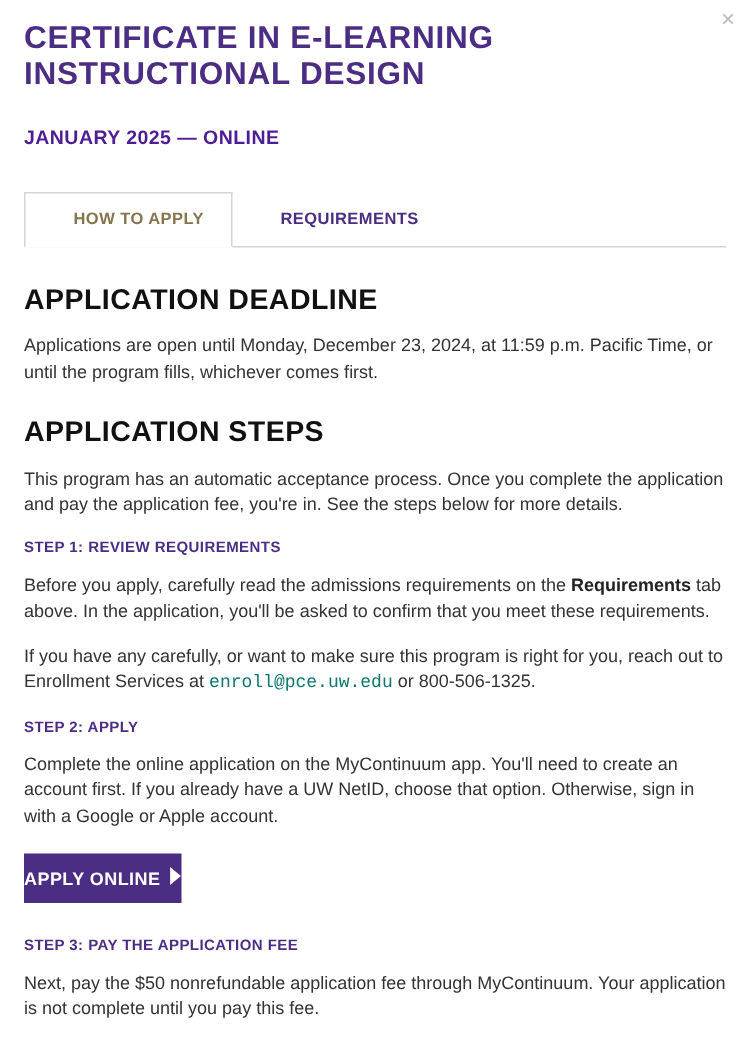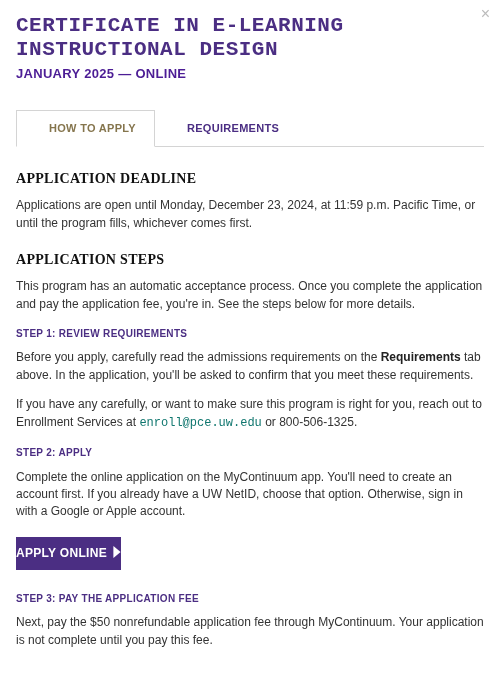--- a/index.html
+++ b/index.html
@@ -10,26 +10,26 @@
     font-size:12px;
     line-height:1.45;
     background:#fff;
   }
   .wrap{padding:14px 16px 24px 16px;position:relative;}
   .close{
     position:absolute;top:6px;right:10px;
     font-size:16px;color:#bbb;cursor:pointer;line-height:1;
   }
   h1{
-    font-family:Liberation Mono, monospace;
+    font-family:Liberation Sans, sans-serif;
     font-weight:900;
     font-size:21px;
     letter-spacing:.5px;
     color:#4b2e83;
-    margin:0 0 4px 0;
+    margin:0 0 22px 0;
     line-height:1.12;
     font-stretch:condensed;
   }
   .subhead{
     font-family:"Arial Black","Segoe UI Black",sans-serif;
     font-weight:900;
     font-size:13px;
     letter-spacing:.3px;
     color:#4c1d95;
     margin:0 0 26px 0;
@@ -52,23 +52,23 @@
     font-stretch:condensed;
   }
   .tab.active{
     color:#85754d;
     border:1px solid #d4d4d4;
     border-bottom:1px solid #fff;
     margin-bottom:-1px;
     background:#fff;
   }
   h2{
-    font-family:Liberation Serif, serif;
+    font-family:Liberation Sans, sans-serif;
     font-weight:900;
-    font-size:14px;
+    font-size:19px;
     letter-spacing:.3px;
     color:#111;
     margin:18px 0 8px 0;
     font-stretch:condensed;
   }
   h3.step{
     font-family:"Arial Black","Segoe UI Black",sans-serif;
     font-weight:900;
     font-size:10px;
     letter-spacing:.3px;

